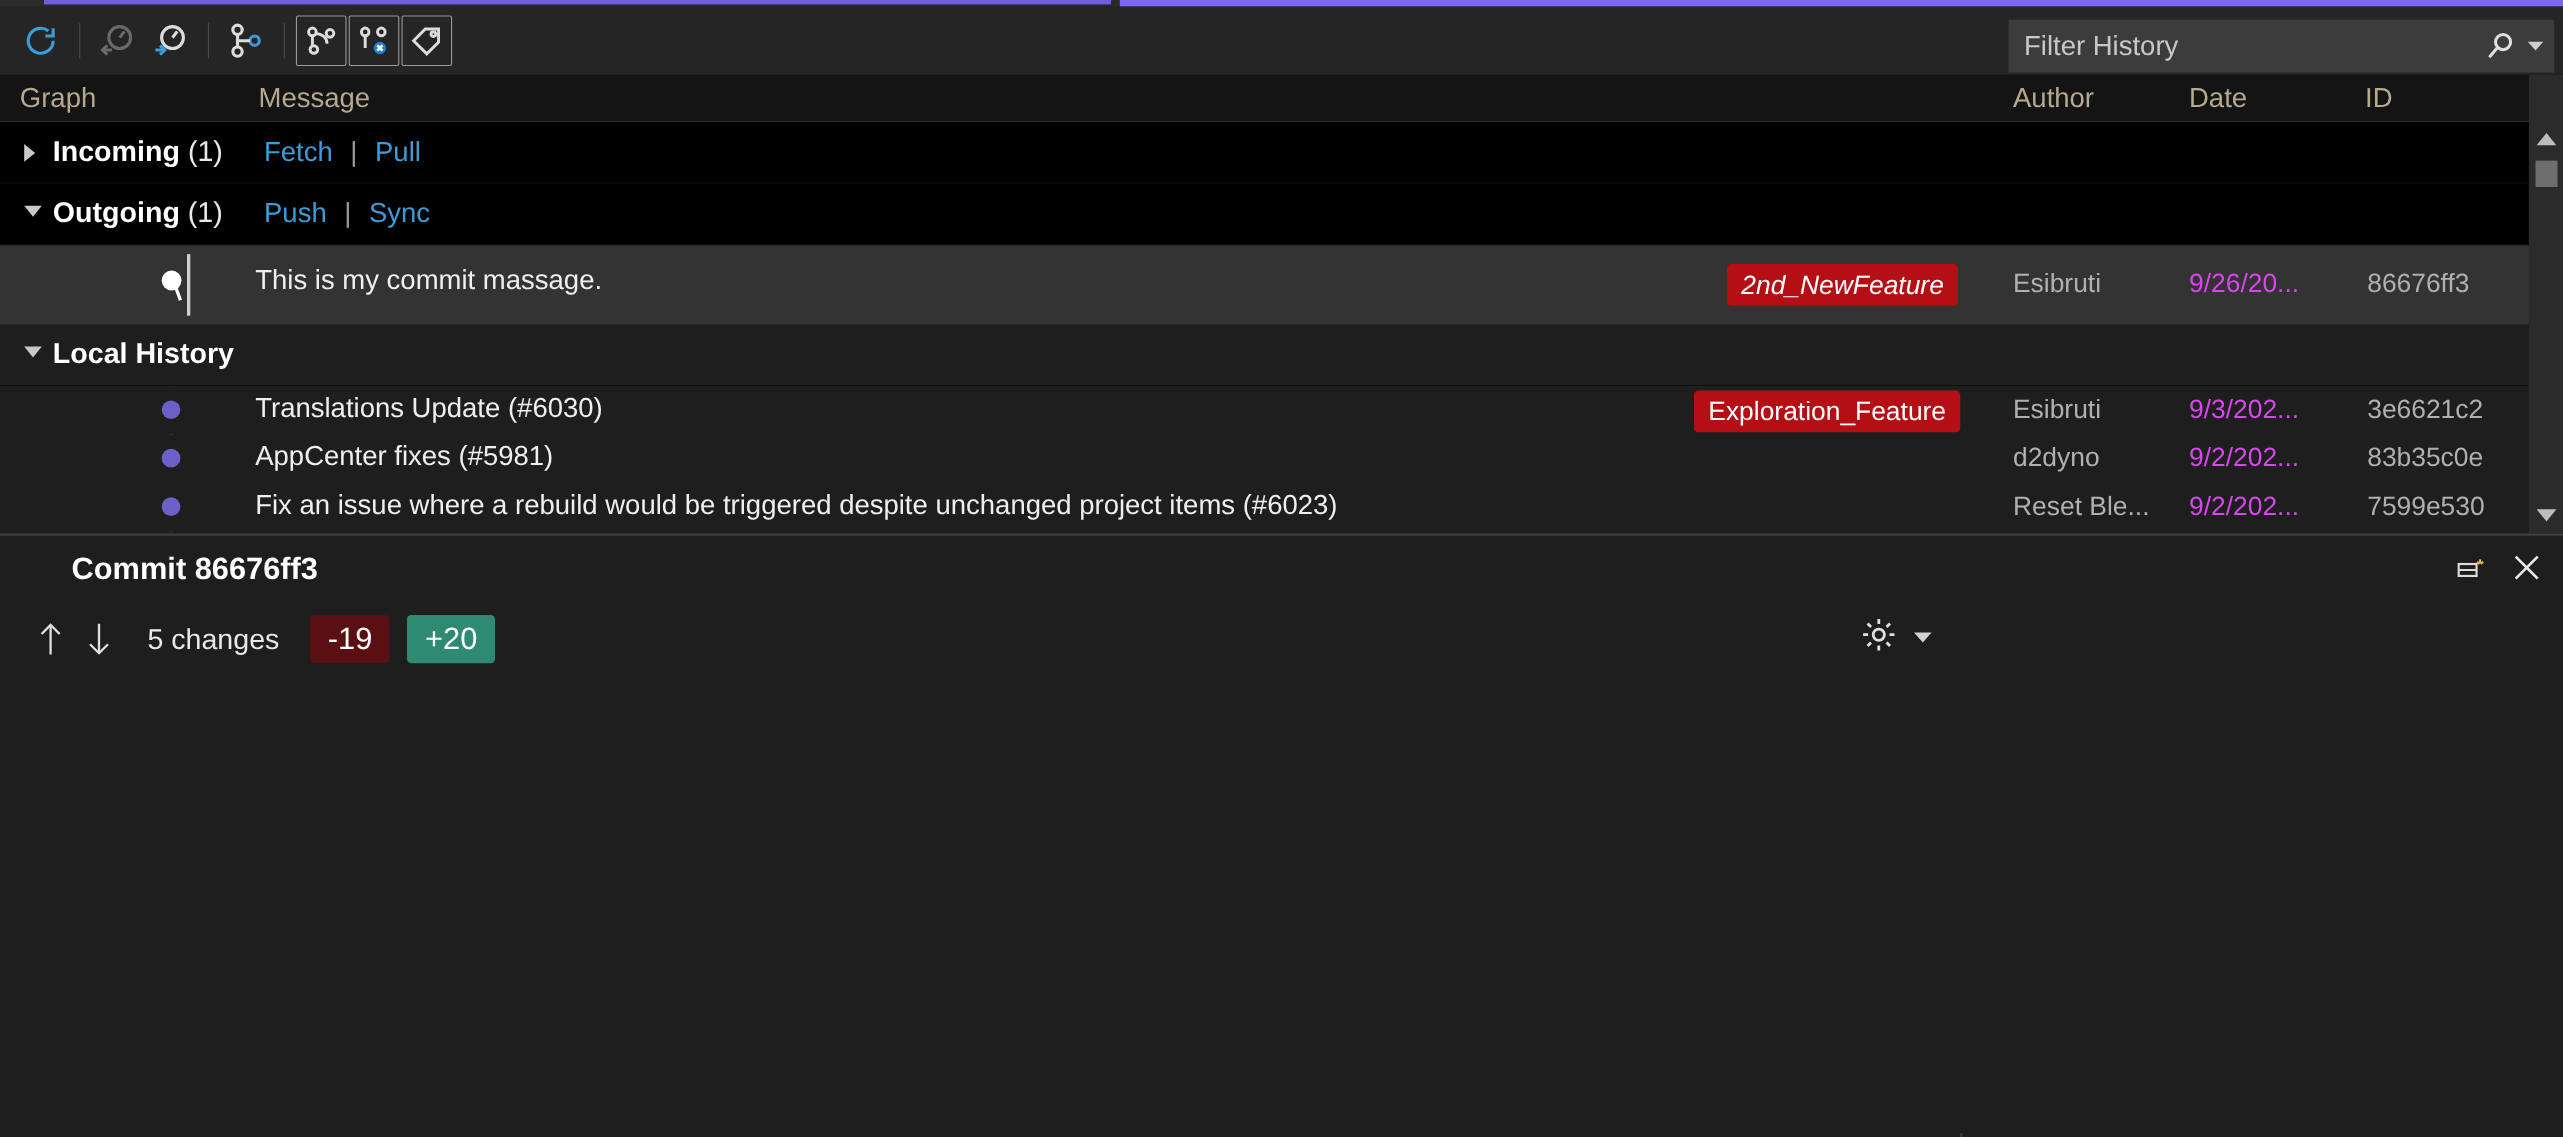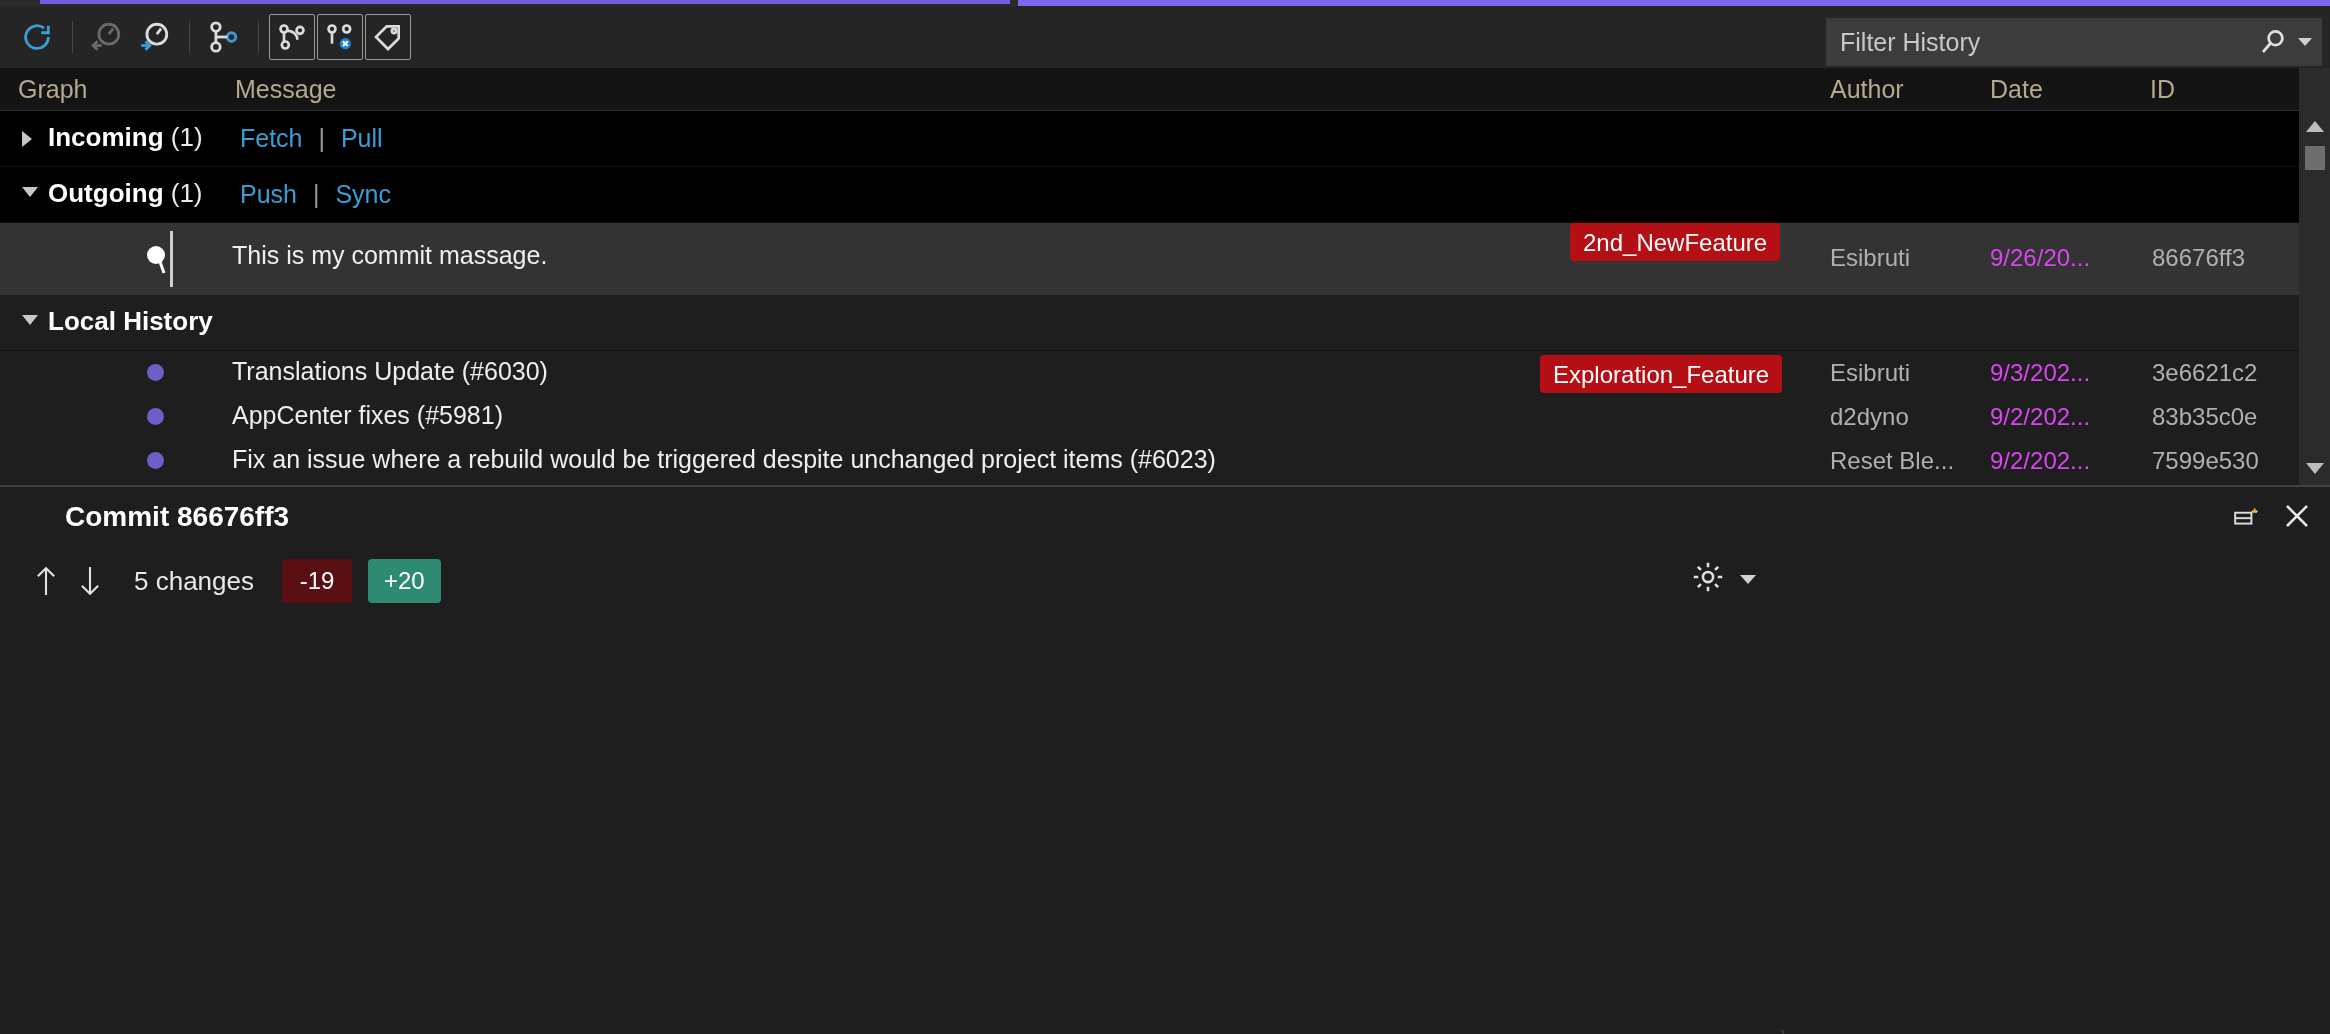--- a/index.html
+++ b/index.html
@@ -84,21 +84,21 @@
   .sc-thumb { position:absolute; left:6px; top:78px; width:20px; height:24px; background:#6e6e6e; }
 
   
   .details { position:absolute; left:0; top:485px; width:2330px; height:549px; background:#1e1e1e; border-top:2px solid #3f3f46; }
   .det-title { position:absolute; left:25px; top:14px; font-size:28px; font-weight:bold; color:#ffffff;margin-left:40px; }
   .det-winbtns { position:absolute; right:18px; top:14px; display:flex; align-items:center; gap:22px; }
 
   .det-sub { position:absolute; left:24px; top:72px; display:flex; align-items:center; gap:0; }
   .navarrow { width:44px; height:44px; display:flex; align-items:center; justify-content:center; font-size:32px; color:#e0e0e0; }
   .changes-txt { font-size:26px; color:#e9e9e9; margin-left:22px; margin-right:28px; }
-  .pill { height:44px; min-width:70px; border-radius:4px; display:flex; align-items:center; justify-content:center; font-size:24px; color:#fff; padding:0 16px; }
+  .pill { height:44px; min-width:70px; border-radius:4px; display:flex; align-items:center; justify-content:center; font-size:28px; color:#fff; padding:0 16px; }
   .pill.minus { background:#5a0f12; margin-right:16px; }
   .pill.plus  { background:#2e8b72; }
   .gear-wrap { position:absolute; left:1690px; top:72px; display:flex; align-items:center; gap:14px; }
 
   
   .rpane { position:absolute; left:1790px; top:543px; width:540px; height:491px; background:#1e1e1e; }
   .rrow1 { position:absolute; left:10px; top:0; width:520px; height:42px; }
   .r-idlabel { position:absolute; left:0; top:2px; font-size:26px; font-weight:bold; color:#9cc7ea; }
   .r-idval { position:absolute; left:62px; top:2px; font-size:26px; color:#d8cfae; }
   .r-revert { position:absolute; left:272px; top:3px; font-size:26px; color:#3b9dd8; }
@@ -228,21 +228,21 @@
       </div>
     </div>
 
     <div class="commit-row outgoing">
       <svg style="position:absolute;left:140px;top:6px;" width="40" height="60">
         <circle cx="16" cy="26" r="9" fill="#ffffff"></circle>
         <path d="M19 30 L24 44" stroke="#ffffff" stroke-width="3"></path>
         <rect x="30" y="2" width="3" height="56" fill="#cfcfcf"></rect>
       </svg>
       <div class="cmsg" style="top:18px;">This is my commit massage.</div>
-      <div class="badge" style="left:1570px; top:0;">2nd_NewFeature</div>
+      <div class="badge" style="left:1570px; top:17px;font-style:italic;">2nd_NewFeature</div>
       <div class="cauth" style="top:21px;">Esibruti</div>
       <div class="cdate" style="top:21px;">9/26/20...</div>
       <div class="cid" style="top:21px;">86676ff3</div>
     </div>
 
     <div class="row group2">
       <div class="grp-tri">
           <div class="tri-down"></div>
         </div>
       <div class="grp-label">Local History</div>

